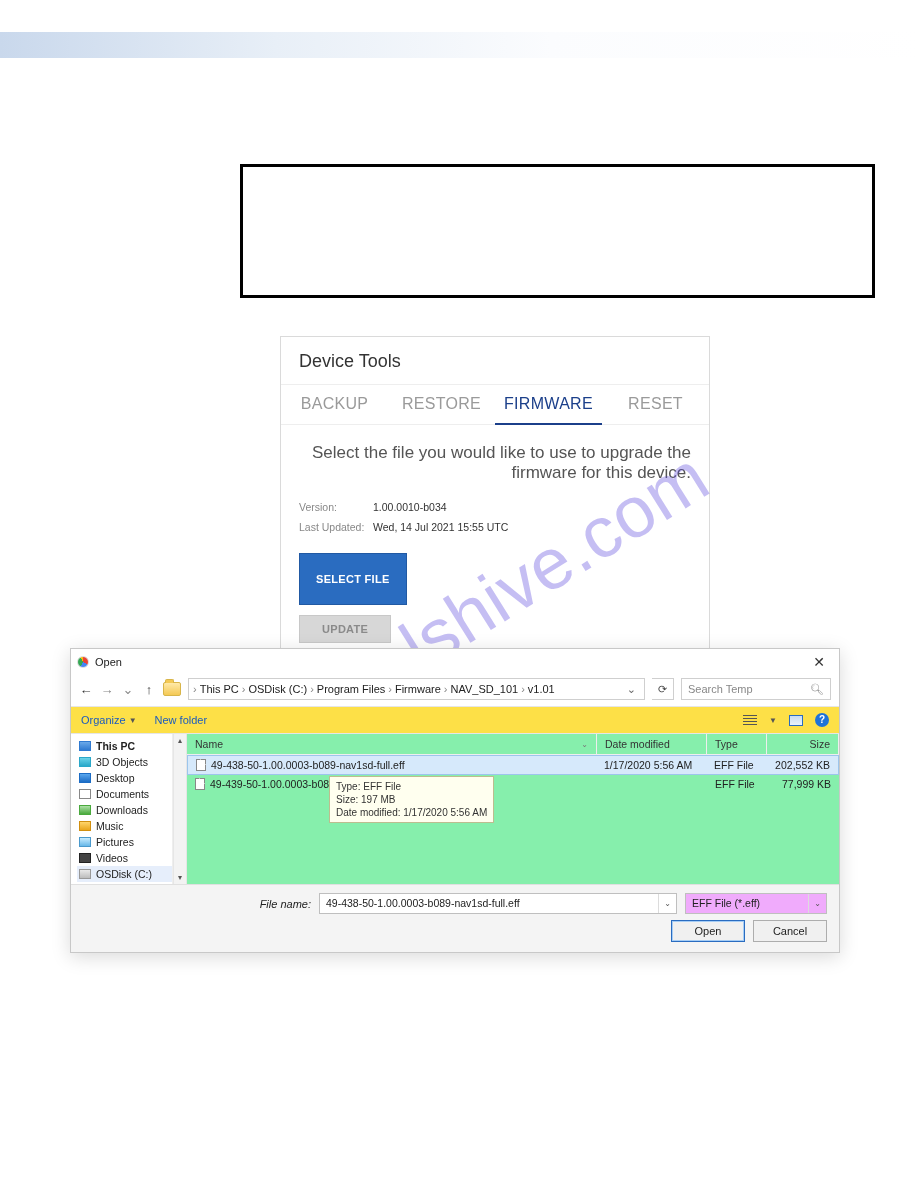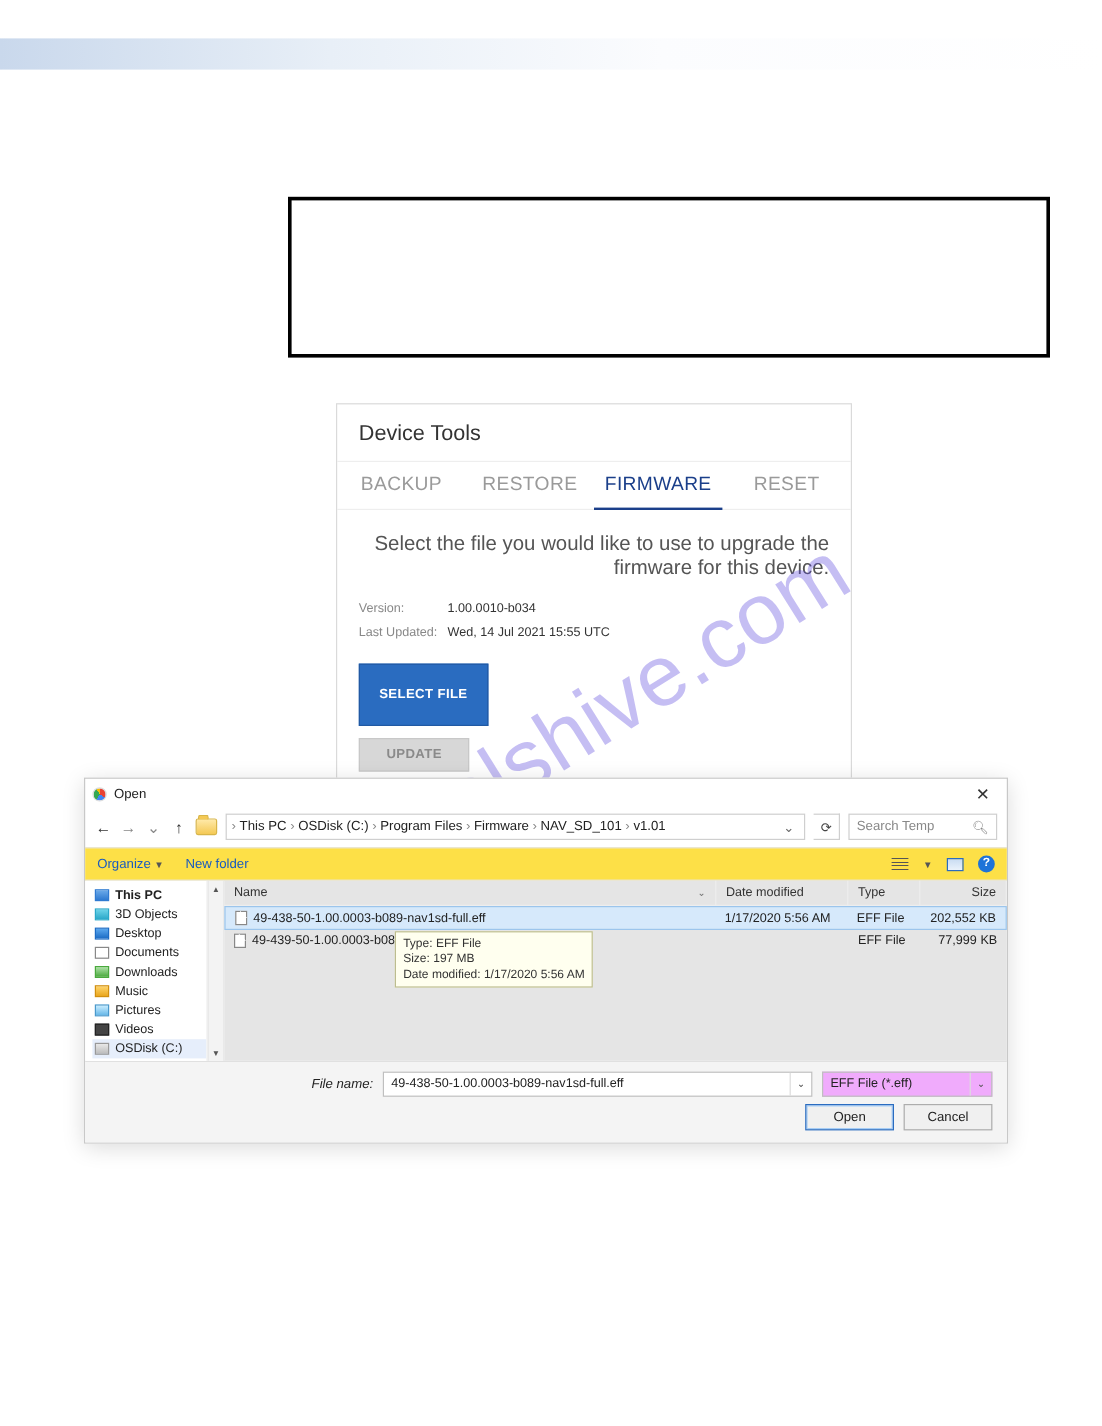--- a/index.html
+++ b/index.html
@@ -33,21 +33,21 @@
   .nav-row { display: flex; align-items: center; gap: 7px; padding: 4px 8px 6px; }
   .nav-arrow { color: #888; cursor: pointer; font-size: 13px; width: 14px; text-align: center; }
   .nav-arrow.enabled { color: #333; }
   .folder-ico { width: 18px; height: 14px; background: linear-gradient(#ffe9a8,#f4c955); border: 1px solid #d8b549; border-radius: 2px; position: relative; }
   .folder-ico:before { content: ""; position: absolute; top: -4px; left: 1px; width: 7px; height: 3px; background: #f4c955; border: 1px solid #d8b549; border-bottom: none; border-radius: 2px 2px 0 0; }
   .breadcrumb { flex: 1; display: flex; align-items: center; border: 1px solid #cfcfcf; background: #fff; height: 22px; padding: 0 4px; gap: 3px; overflow: hidden; }
   .crumb { color: #222; white-space: nowrap; cursor: pointer; }
   .crumb-sep { color: #888; }
   .crumb-drop { color: #666; margin-left: auto; padding: 0 4px; cursor: pointer; }
   .refresh { border: 1px solid #cfcfcf; border-left: none; height: 22px; width: 22px; display: flex; align-items: center; justify-content: center; cursor: pointer; color: #444; }
-  .searchbox { display: flex; align-items: center; border: 1px solid #cfcfcf; height: 22px; width: 124px; padding: 0 6px; color: #888; gap: 6px; }
+  .searchbox { display: flex; align-items: center; border: 1px solid #cfcfcf; height: 22px; width: 150px; padding: 0 6px; color: #888; gap: 6px; }
   .searchbox .ph { flex: 1; }
   .toolbar { display: flex; align-items: center; padding: 6px 10px; border-top: 1px solid #e6e6e6; border-bottom: 1px solid #e6e6e6; background: #fde047; }
   .tool { color: #1a5bbf; cursor: pointer; display: flex; align-items: center; gap: 3px; }
   .tool .dd { font-size: 8px; color: #555; }
   .tool + .tool { margin-left: 18px; }
   .tool.plain { color: #1a5bbf; }
   .tool-right { margin-left: auto; display: flex; align-items: center; gap: 12px; }
   .view-ico { width: 14px; height: 11px; display: inline-block; }
   .view-list { background: repeating-linear-gradient(#555 0 1px, transparent 1px 3px); }
   .view-details { border: 1px solid #2a6cc0; background: linear-gradient(#c9dcf2,#eaf2fb); }
@@ -64,21 +64,21 @@
   .ico-desktop { background: linear-gradient(#5aa7ee,#1c6cc5); border: 1px solid #1c6cc5; }
   .ico-doc { background: #fff; border: 1px solid #888; }
   .ico-dl { background: linear-gradient(#aee1a7,#4aa93d); border: 1px solid #4aa93d; }
   .ico-music { background: linear-gradient(#ffd56b,#e9a61d); border: 1px solid #d18f0f; }
   .ico-pic { background: linear-gradient(#c7ecff,#68b8e8); border: 1px solid #4a99cc; }
   .ico-vid { background: #444; border: 1px solid #222; }
   .ico-disk { background: linear-gradient(#e8e8e8,#bcbcbc); border: 1px solid #999; }
   .scroll-strip { width: 14px; background: #f3f3f3; border-left: 1px solid #e6e6e6; border-right: 1px solid #e6e6e6; display: flex; flex-direction: column; align-items: center; justify-content: space-between; padding: 2px 0; }
   .scroll-btn { font-size: 8px; cursor: pointer; color: #555; }
 
-  .file-pane { flex: 1; background: #e5e5e5; position: relative; }
+  .file-pane { flex: 1; background: #86efac; position: relative; }
   .cols { display: flex; border-bottom: 1px solid #eee; font-size: 10.5px; color: #333; }
   .col { padding: 4px 8px; border-right: 1px solid #eee; cursor: pointer; }
   .col.name { flex: 1; display: flex; align-items: center; gap: 6px; }
   .col.date { width: 110px; }
   .col.type { width: 60px; }
   .col.size { width: 72px; text-align: right; }
   .sort-ind { font-size: 8px; color: #777; margin-left: auto; }
   .file-row { display: flex; font-size: 10.5px; color: #222; align-items: center; }
   .file-row.sel { background: #d6e9fb; border: 1px solid #9cc5ec; }
   .file-row .c { padding: 3px 8px; }

